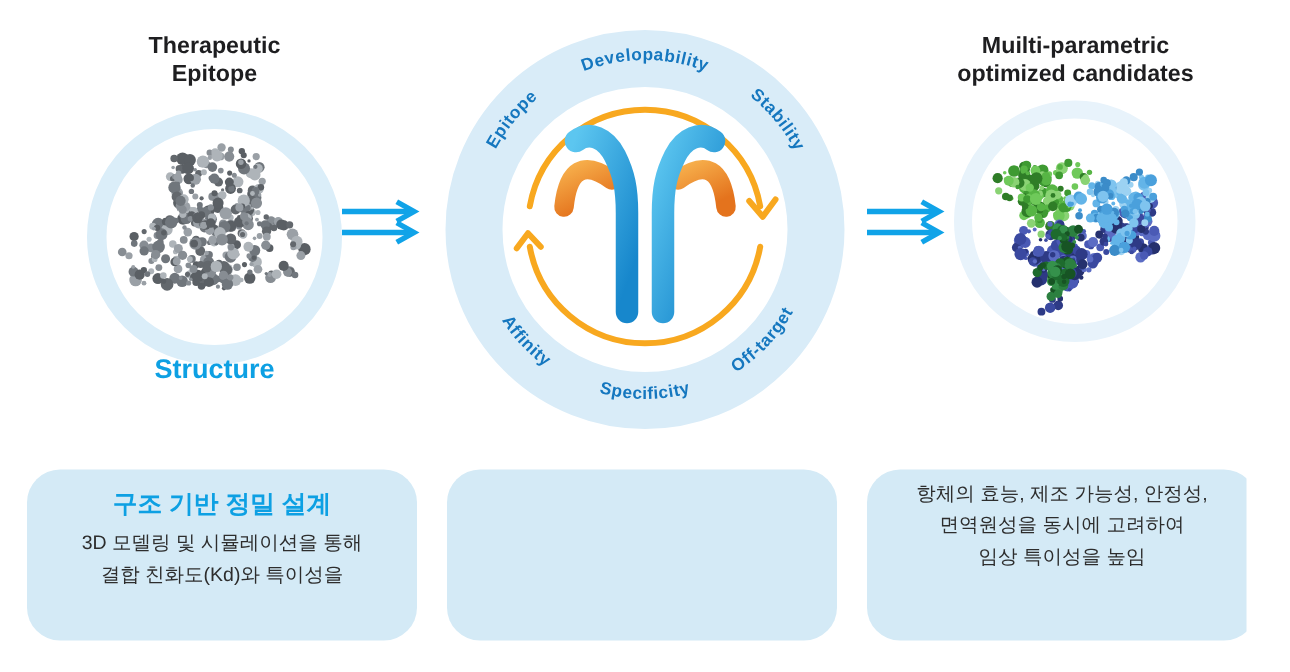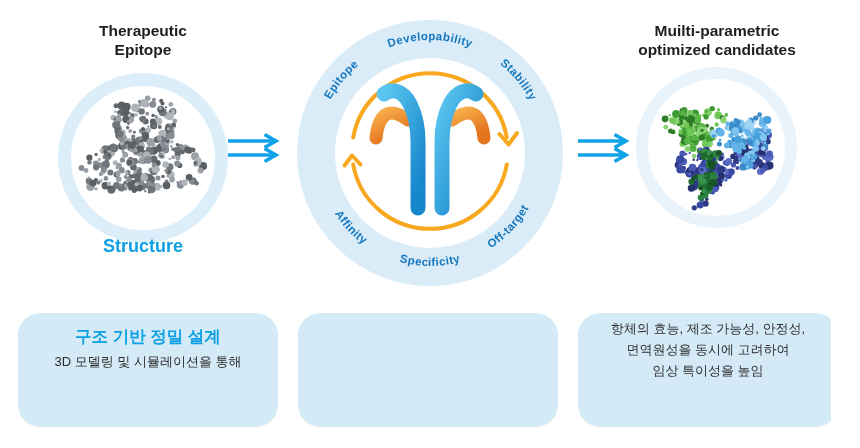--- a/index.html
+++ b/index.html
@@ -1022,20 +1022,21 @@
         <circle cx="65.1" cy="120.7" r="2.3" fill="#175424"></circle>
         <circle cx="73.4" cy="120.9" r="1.5" fill="#175424"></circle>
       </svg>
   </div>
 
   <div class="cards">
     <div class="card">
       <div class="card-title">구조 기반 정밀 설계</div>
       <div class="card-body">
         <div>3D 모델링 및 시뮬레이션을 통해</div>
+        <div>결합 친화도(Kd)와 특이성을</div>
       </div>
     </div>
     <div class="card">
     </div>
     <div class="card">
       <div class="card-body">
         <div>항체의 효능, 제조 가능성, 안정성,</div>
         <div>면역원성을 동시에 고려하여</div>
         <div>임상 특이성을 높임</div>
       </div>

